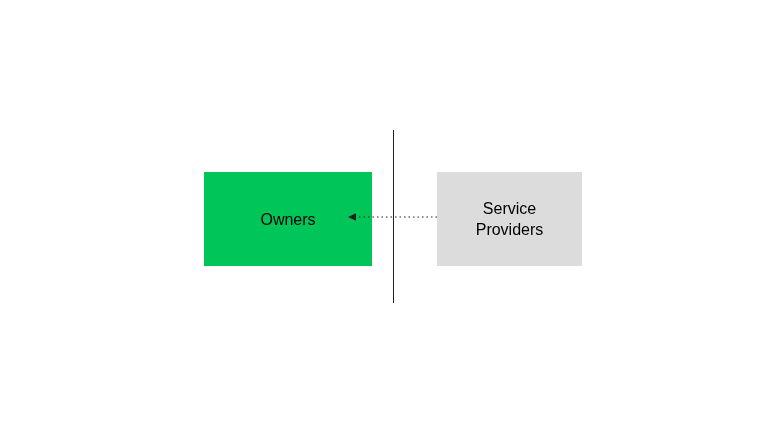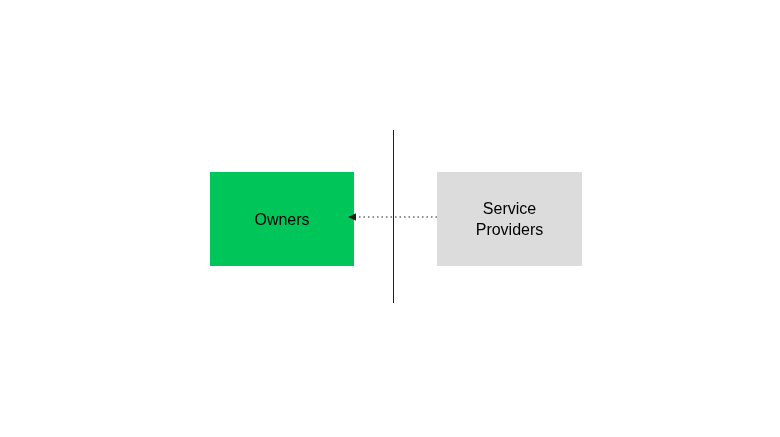--- a/index.html
+++ b/index.html
@@ -22,23 +22,22 @@
     align-items: center;
     justify-content: center;
     text-align: center;
     color: #000000;
     font-size: 16px;
     line-height: 21px;
   }
   .node-owners {
     left: 204px;
     top: 172px;
-    width: 144px;
+    width: 168px;
     height: 94px;
-    margin-left: 6px;
   }
   .node-service-providers {
     left: 437px;
     top: 172px;
     width: 145px;
     height: 94px;
   }
   .node-service-providers .label {
     display: inline-block;
     max-width: 90px; 

